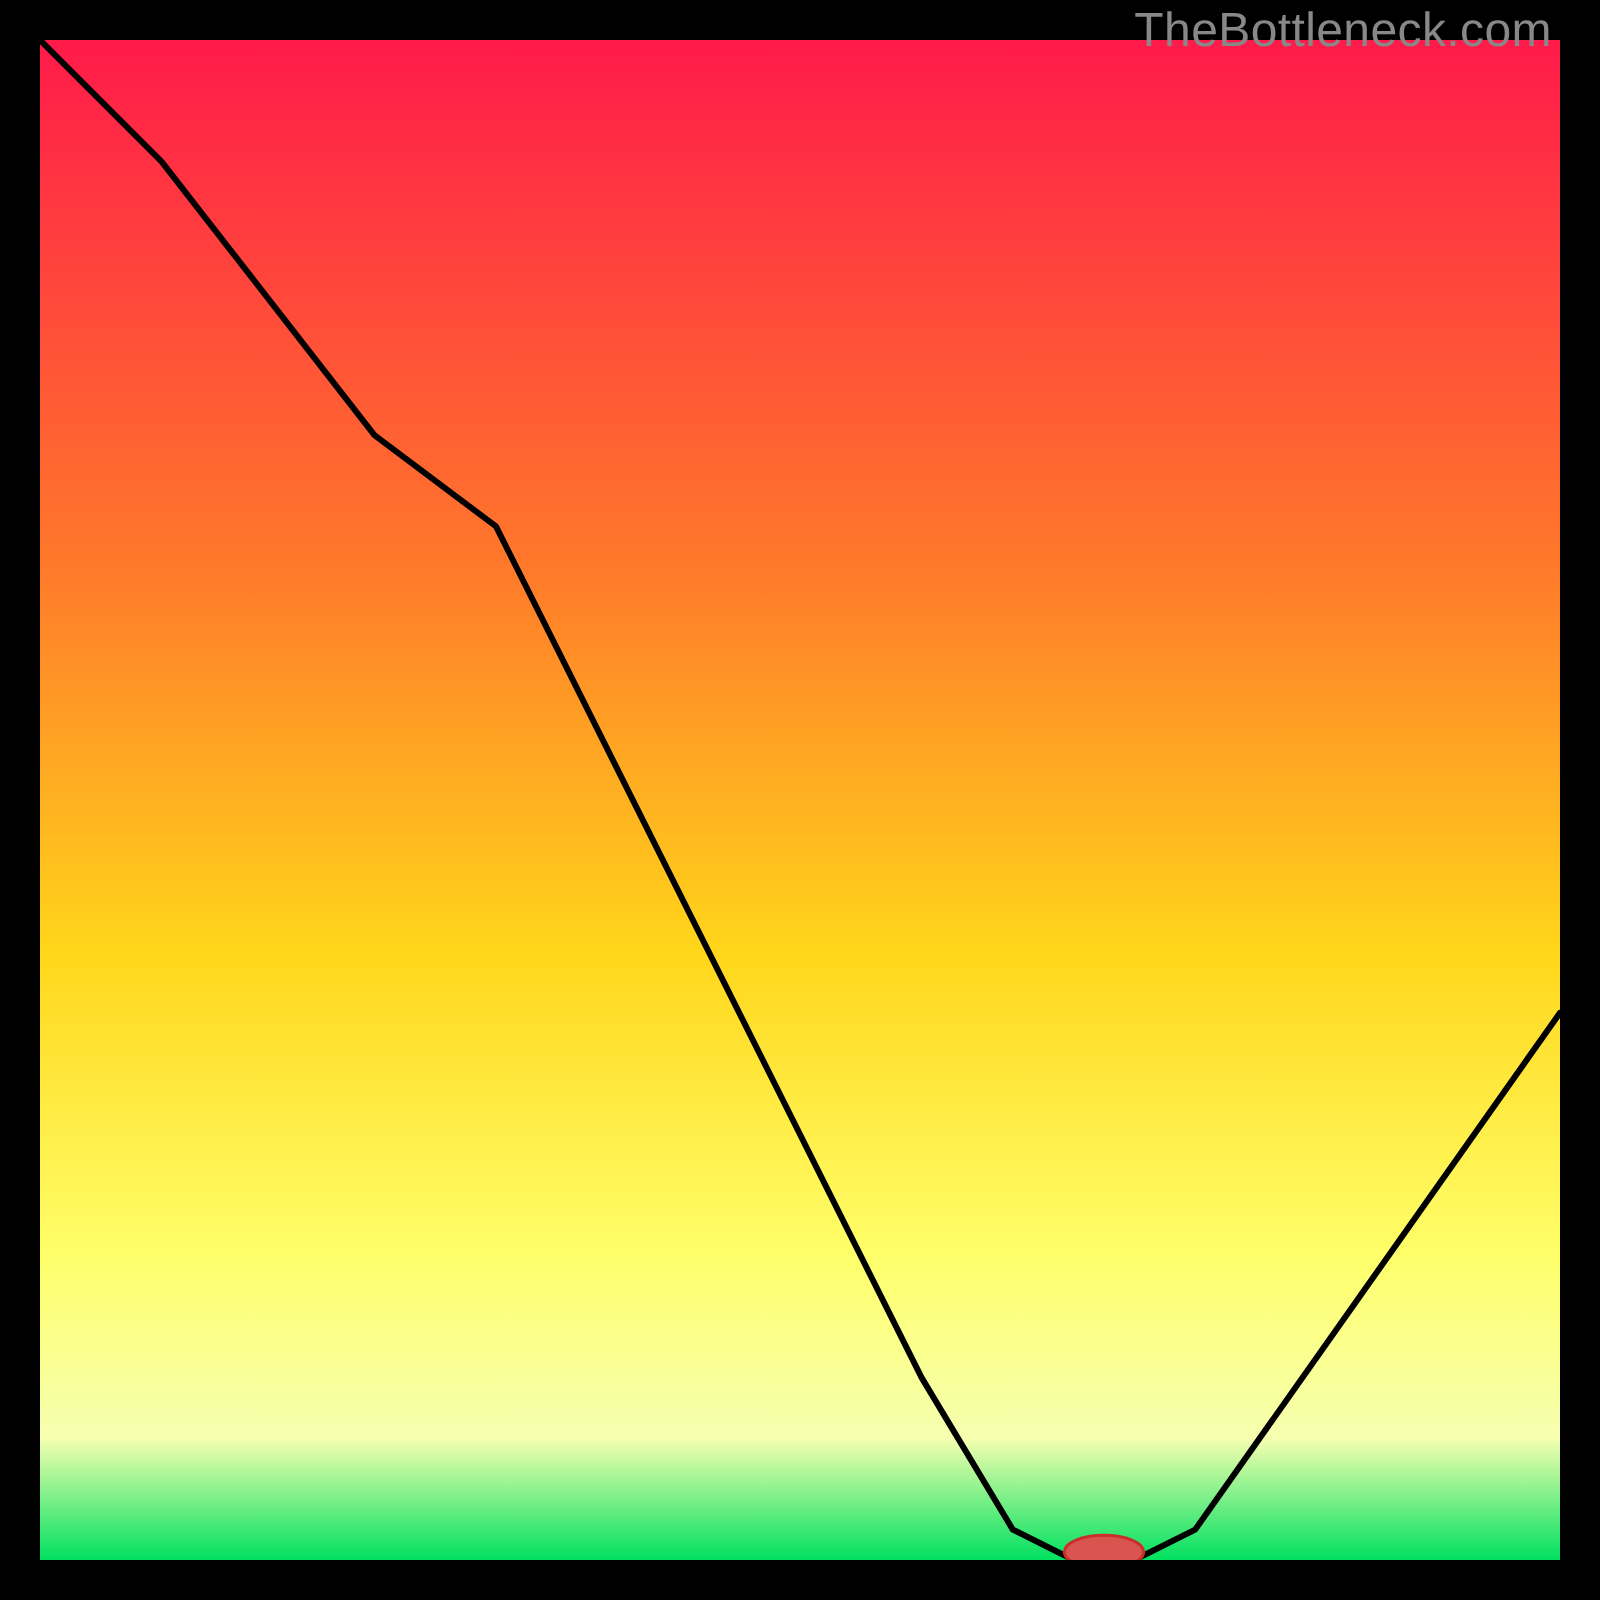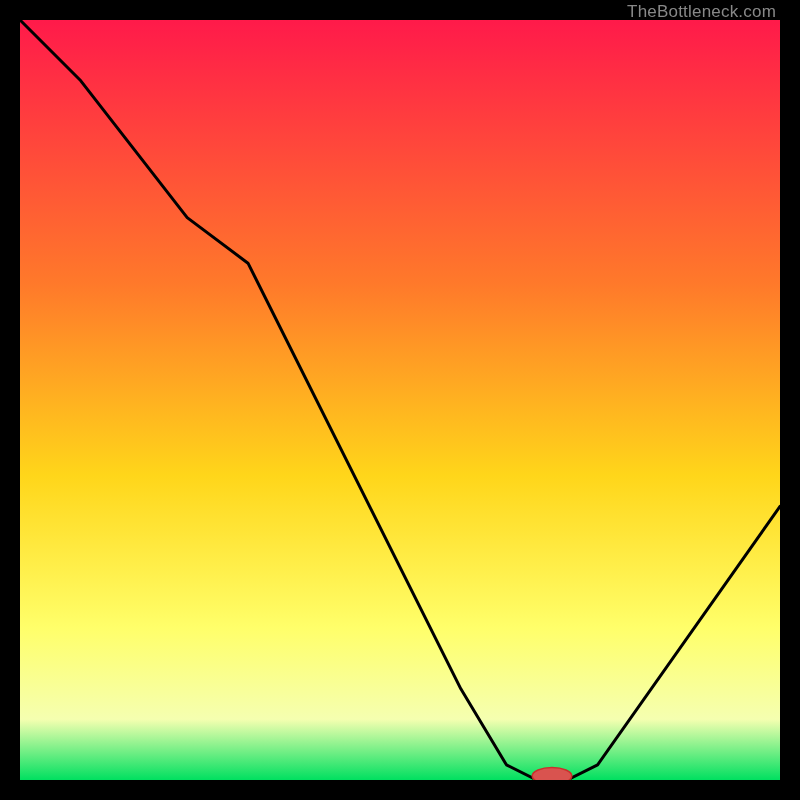--- a/index.html
+++ b/index.html
@@ -24,21 +24,21 @@
     left: 0;
     top: 0;
     width: 760px;
     height: 760px;
   }
   .watermark {
     position: absolute;
     top: 2px;
     right: 24px;
     color: #888;
-    font-size: 17px;
+    font-size: 24px;
     font-weight: 500;
     letter-spacing: 0.2px;
     z-index: 10;
   }
   svg {
     display: block;
   }
 </style>
 </head>
 <body>

